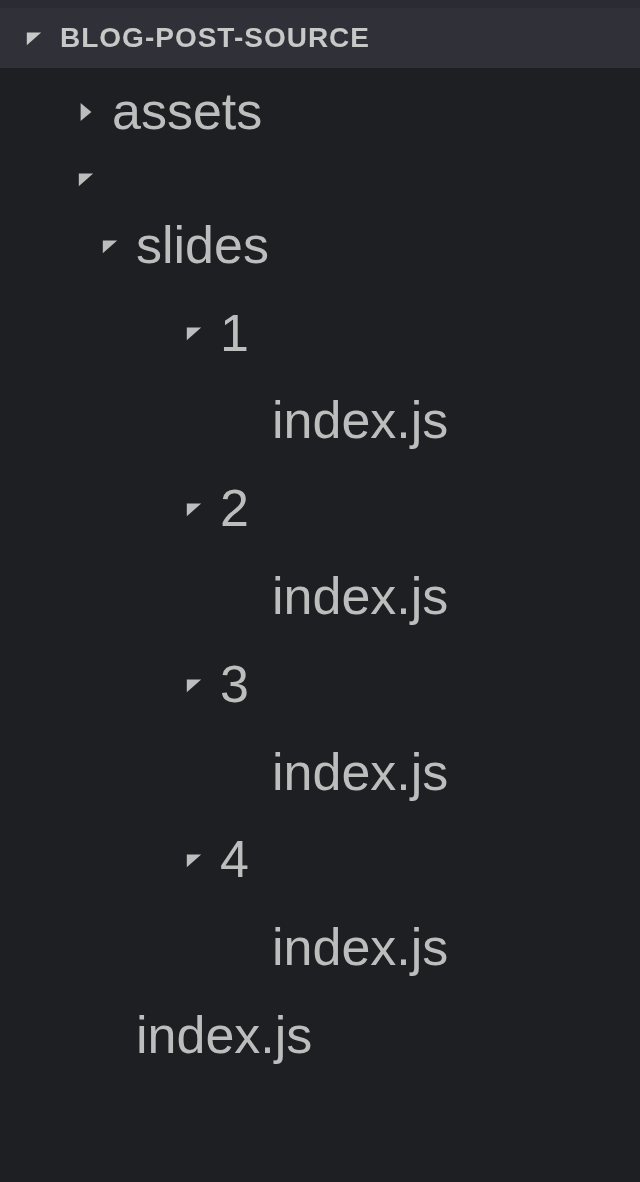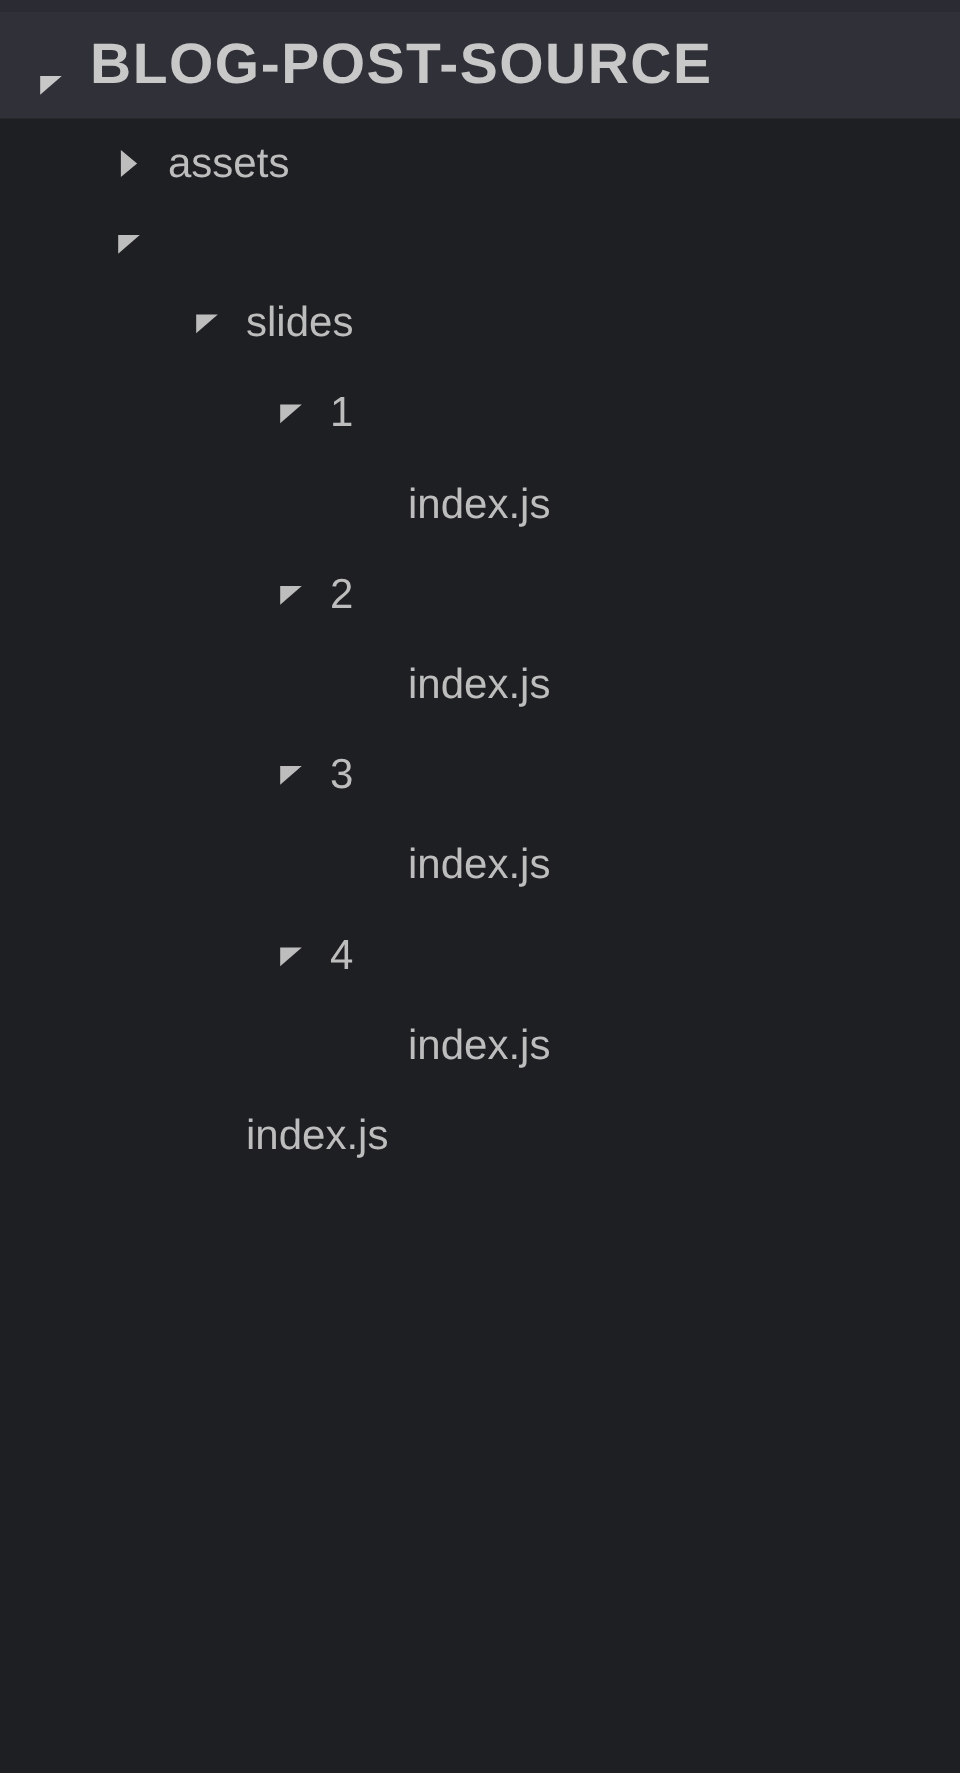--- a/index.html
+++ b/index.html
@@ -16,32 +16,32 @@
       overflow: hidden;
       border-top: 8px solid #2a2b33;
     }
     .tree-root {
       display: flex;
       flex-direction: column;
     }
     .root-header {
       background-color: #2f3038;
       display: flex;
-      align-items: flex-end;
+      align-items: center;
       padding: 14px 20px 14px 20px;
       font-weight: 700;
-      font-size: 38px;
+      font-size: 28px;
       letter-spacing: 1px;
       color: #c8c8c8;
       cursor: pointer;
     }
     .tree-item {
       display: flex;
       align-items: center;
-      font-size: 28px;
+      font-size: 52px;
       font-weight: 400;
       color: #bdbdbd;
       padding-top: 14px;
       padding-bottom: 14px;
       cursor: pointer;
       line-height: 1.15;
     }
     .arrow {
       display: inline-flex;
       align-items: center;
@@ -53,21 +53,21 @@
     .arrow svg {
       display: block;
     }
     .no-arrow {
       width: 28px;
       margin-right: 12px;
       flex-shrink: 0;
     }
     .indent-0 { padding-left: 20px; }
     .indent-1 { padding-left: 72px; }
-    .indent-2 { padding-left: 76px; margin-left: 48px; }
+    .indent-2 { padding-left: 96px; }
     .indent-3 { padding-left: 180px; }
     .indent-4 { padding-left: 232px; }
     .label {
       white-space: nowrap;
     }
   </style>
 </head>
 <body>
 
 <div class="tree-root">

